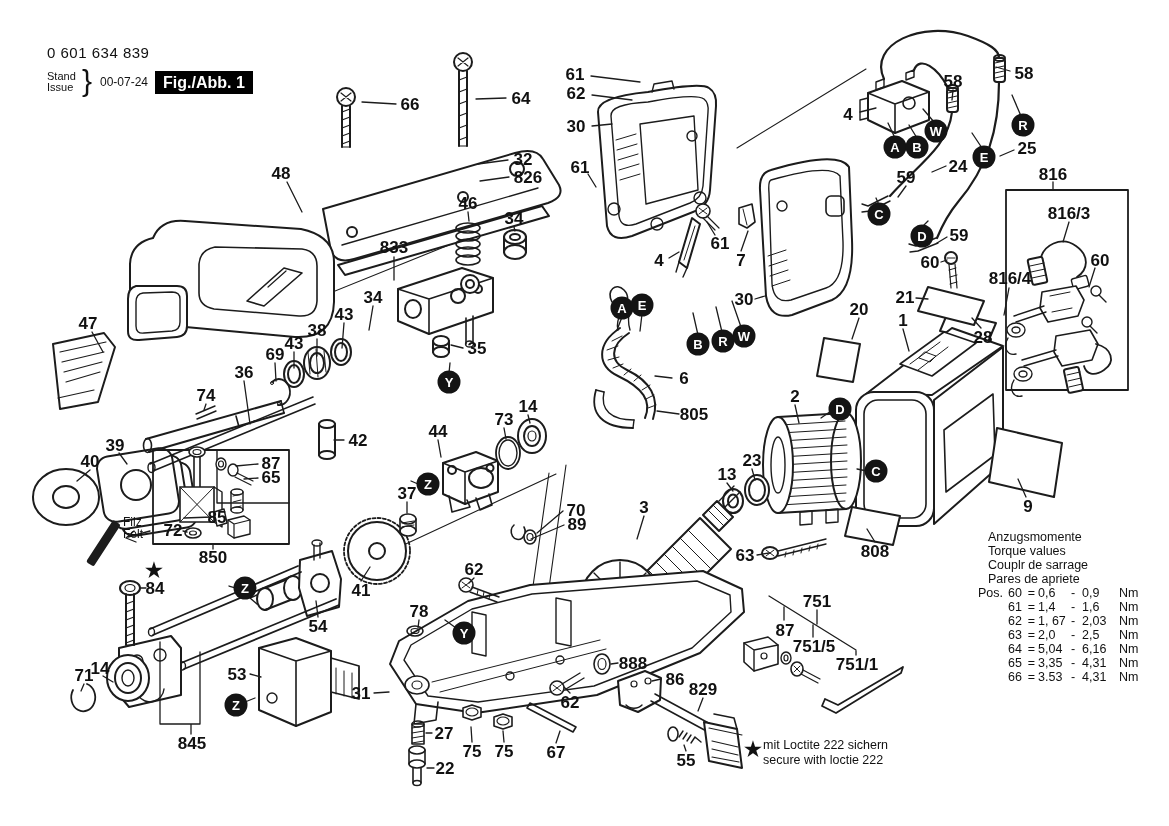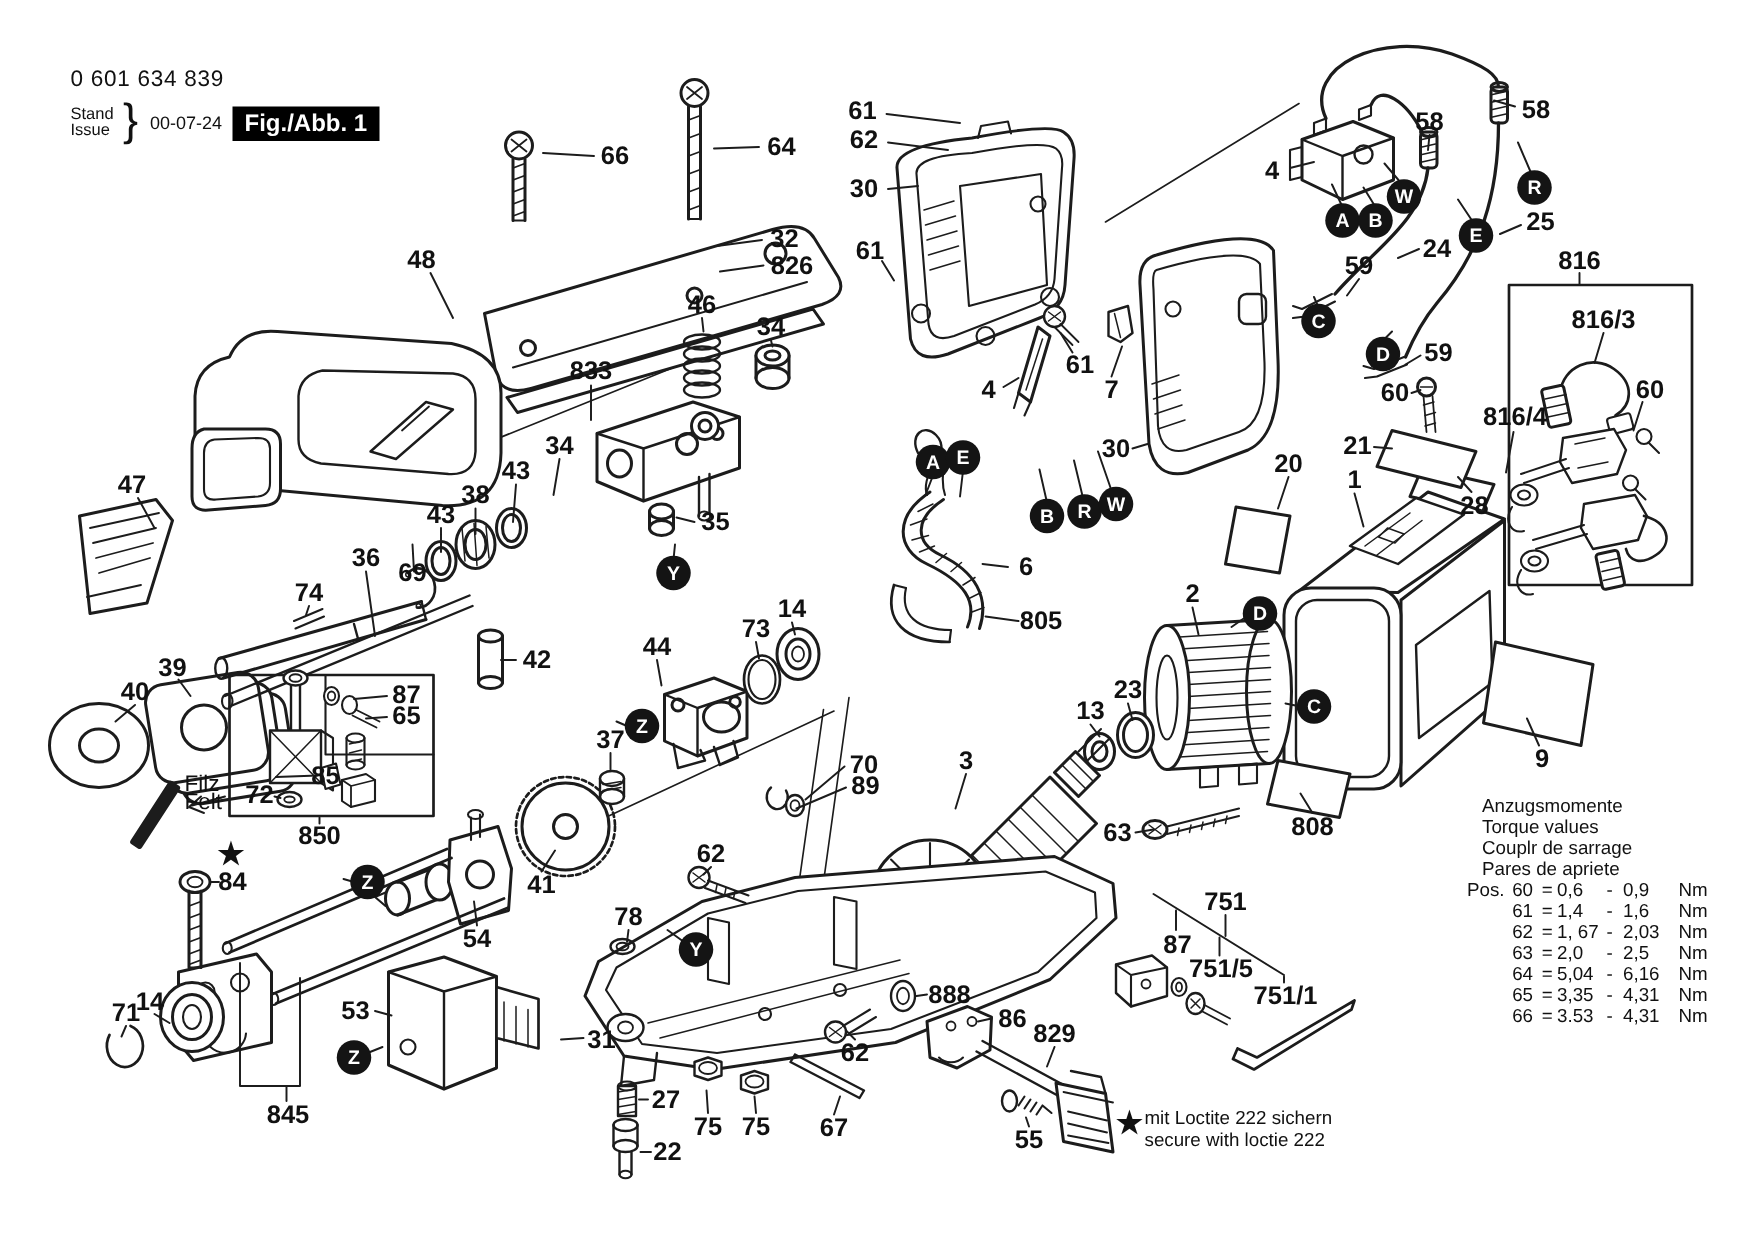--- a/index.html
+++ b/index.html
@@ -21,21 +21,21 @@
   #torque-titles{padding-left:10px;}
   .trow{display:flex;}
   .tprefix{width:27px;}
   .tpos{width:17px;text-align:right;margin-right:3px;}
   .teq{width:13px;text-align:center;}
   .tmin{width:33px;}
   .tdash{width:11px;}
   .tmax{width:37px;}
   .footer{position:absolute;left:986px;top:722px;font-size:12.5px;line-height:15.5px;}
   .loctite{position:absolute;left:763px;top:738px;font-size:12.5px;line-height:15px;}
-  .felt-note{position:absolute;left:123px;top:517px;font-size:15px;line-height:11.5px;}
+  .felt-note{position:absolute;left:123px;top:517px;font-size:12px;line-height:11.5px;}
 </style>
 </head>
 <body>
 
 <div id="stage">
 
   <svg class="art" width="1169" height="826" viewBox="0 0 1169 826">
 
     <g stroke="#1c1c1c" fill="none" stroke-width="1.1" stroke-linecap="round">
       <path d="M236,331 L543,207 M380,556 L556,474 M549,473 L524,650 M566,465 L541,646 M737,148 L866,69"></path>
@@ -396,21 +396,21 @@
       <div class="lbl" style="left: 528px; top: 177px;">826</div>
       <div class="lbl" style="left: 281px; top: 173px;">48</div>
       <div class="lbl" style="left: 468px; top: 203px;">46</div>
       <div class="lbl" style="left: 514px; top: 218px;">34</div>
       <div class="lbl" style="left: 88px; top: 323px;">47</div>
       <div class="lbl" style="left: 394px; top: 247px;">833</div>
       <div class="lbl" style="left: 373px; top: 297px;">34</div>
       <div class="lbl" style="left: 344px; top: 314px;">43</div>
       <div class="lbl" style="left: 317px; top: 330px;">38</div>
       <div class="lbl" style="left: 294px; top: 343px;">43</div>
-      <div class="lbl" style="left: 275px; top: 354px; margin-top: 28px;">69</div>
+      <div class="lbl" style="left: 275px; top: 354px;">69</div>
       <div class="lbl" style="left: 244px; top: 372px;">36</div>
       <div class="lbl" style="left: 206px; top: 395px;">74</div>
       <div class="lbl" style="left: 477px; top: 348px;">35</div>
       <div class="lbl" style="left: 848px; top: 114px;">4</div>
       <div class="lbl" style="left: 953px; top: 81px;">58</div>
       <div class="lbl" style="left: 1024px; top: 73px;">58</div>
       <div class="lbl" style="left: 958px; top: 166px;">24</div>
       <div class="lbl" style="left: 1027px; top: 148px;">25</div>
       <div class="lbl" style="left: 906px; top: 177px;">59</div>
       <div class="lbl" style="left: 959px; top: 235px;">59</div>
@@ -452,21 +452,21 @@
       <div class="lbl" style="left: 875px; top: 551px;">808</div>
       <div class="lbl" style="left: 155px; top: 588px;">84</div>
       <div class="lbl" style="left: 361px; top: 590px;">41</div>
       <div class="lbl" style="left: 318px; top: 626px;">54</div>
       <div class="lbl" style="left: 474px; top: 569px;">62</div>
       <div class="lbl" style="left: 419px; top: 611px;">78</div>
       <div class="lbl" style="left: 633px; top: 663px;">888</div>
       <div class="lbl" style="left: 675px; top: 679px;">86</div>
       <div class="lbl" style="left: 703px; top: 689px;">829</div>
       <div class="lbl" style="left: 570px; top: 702px;">62</div>
-      <div class="lbl" style="left: 361px; top: 693px; margin-left: 40px;">31</div>
+      <div class="lbl" style="left: 361px; top: 693px;">31</div>
       <div class="lbl" style="left: 237px; top: 674px;">53</div>
       <div class="lbl" style="left: 84px; top: 675px;">71</div>
       <div class="lbl" style="left: 100px; top: 668px;">14</div>
       <div class="lbl" style="left: 192px; top: 743px;">845</div>
       <div class="lbl" style="left: 444px; top: 733px;">27</div>
       <div class="lbl" style="left: 445px; top: 768px;">22</div>
       <div class="lbl" style="left: 472px; top: 751px;">75</div>
       <div class="lbl" style="left: 504px; top: 751px;">75</div>
       <div class="lbl" style="left: 556px; top: 752px;">67</div>
       <div class="lbl" style="left: 686px; top: 760px;">55</div>

